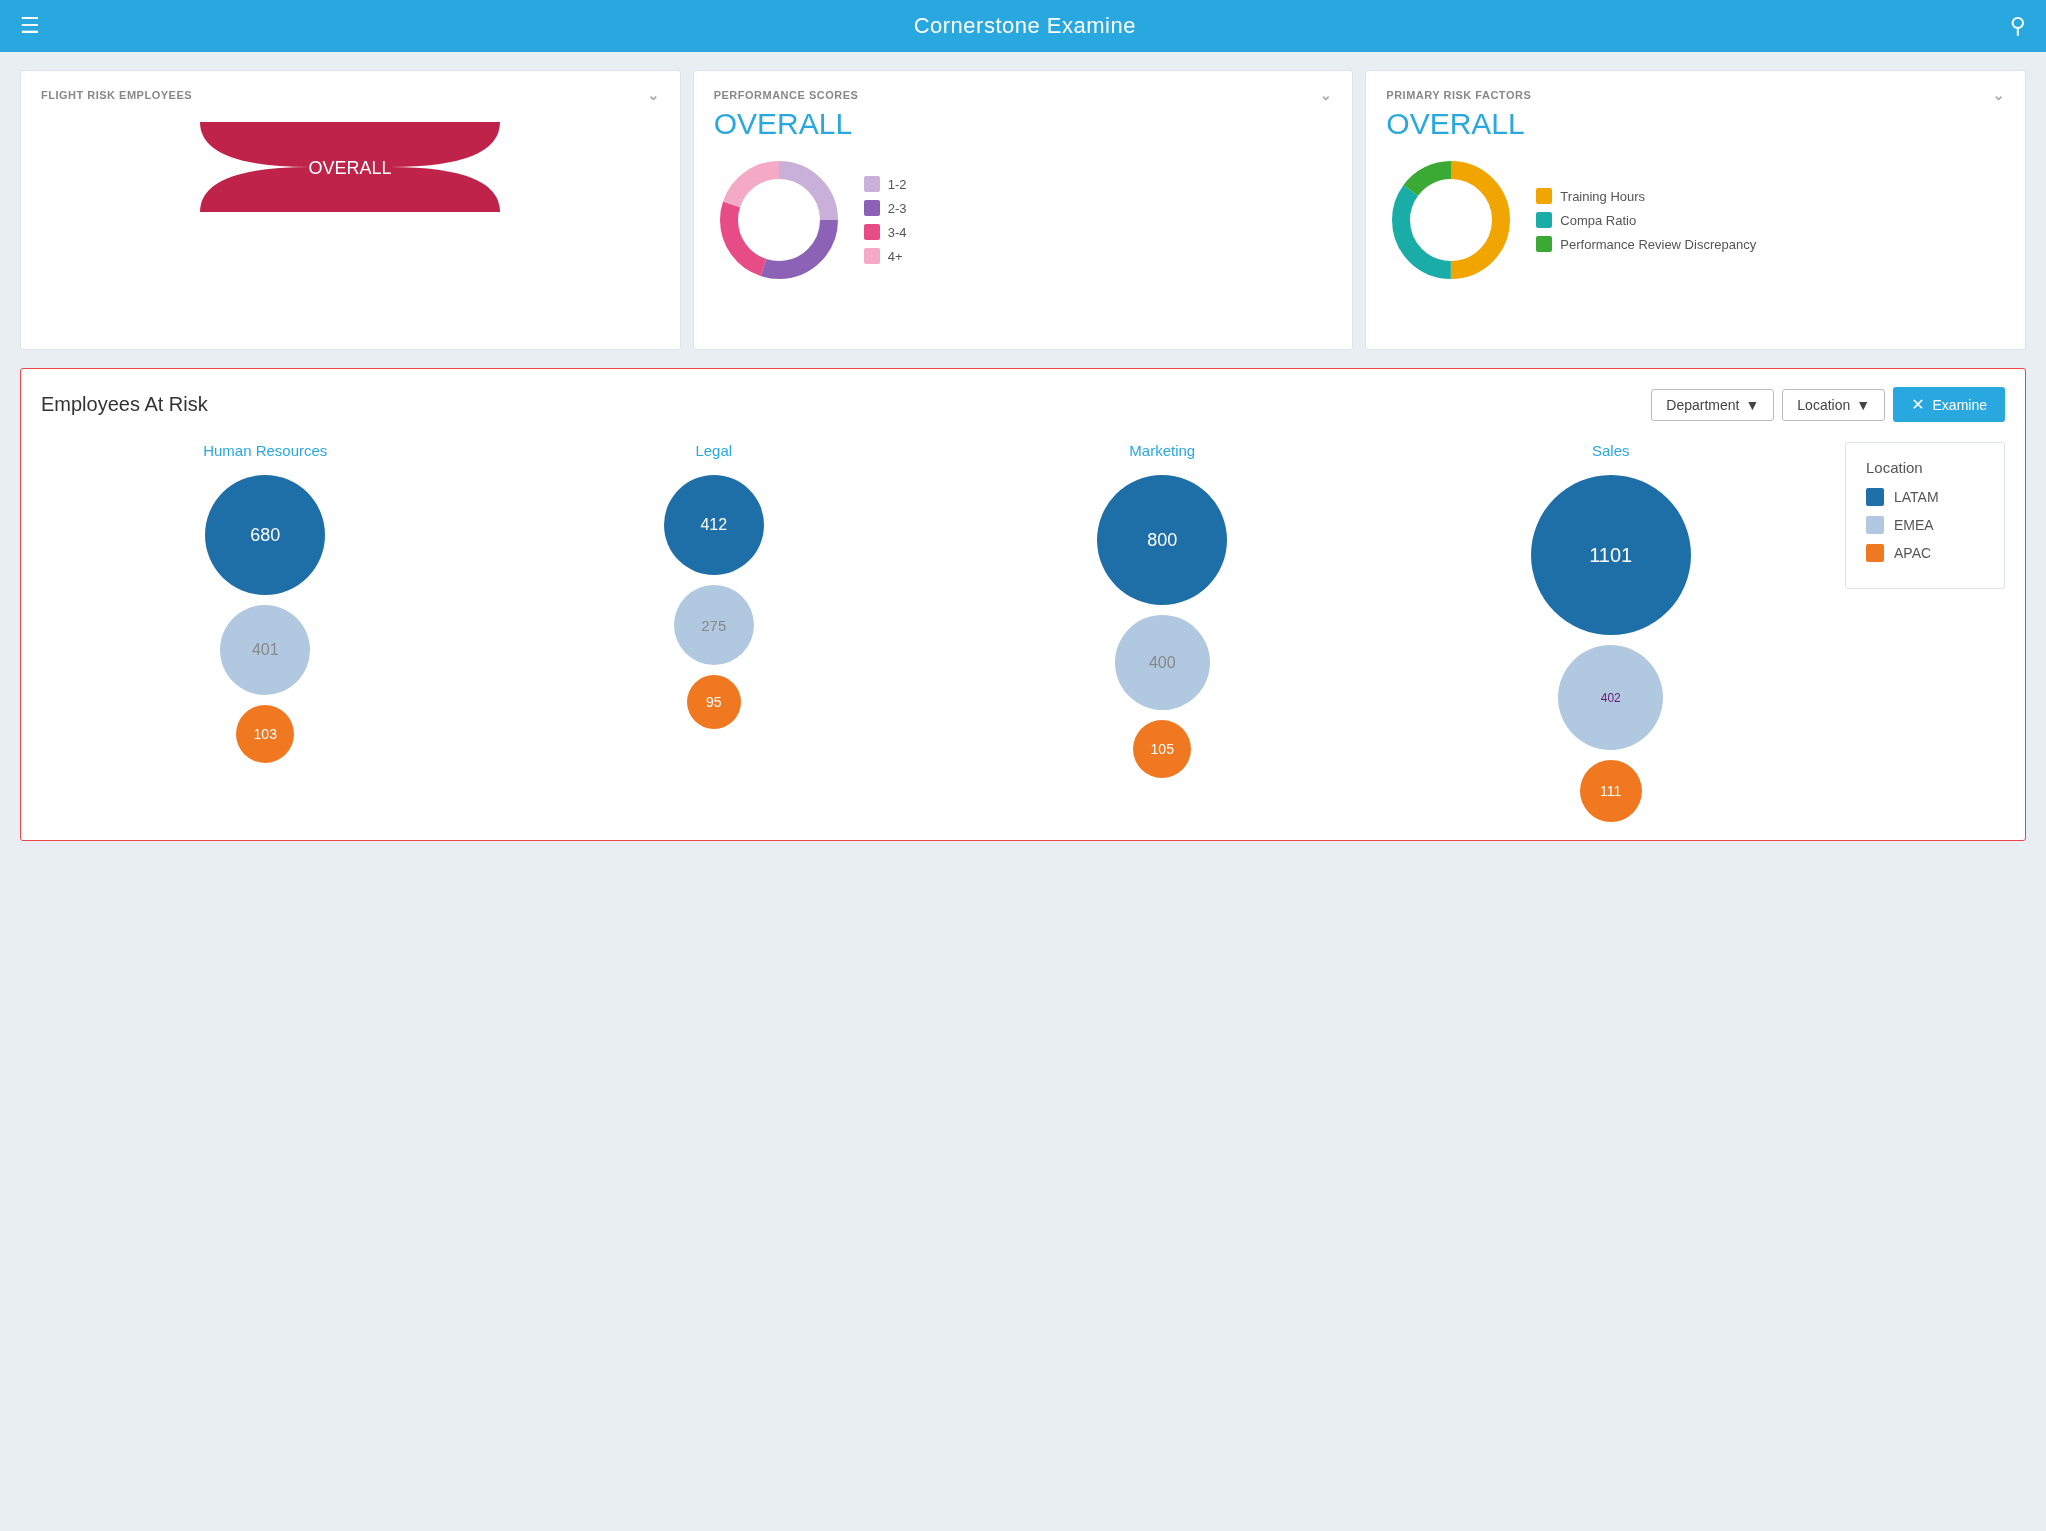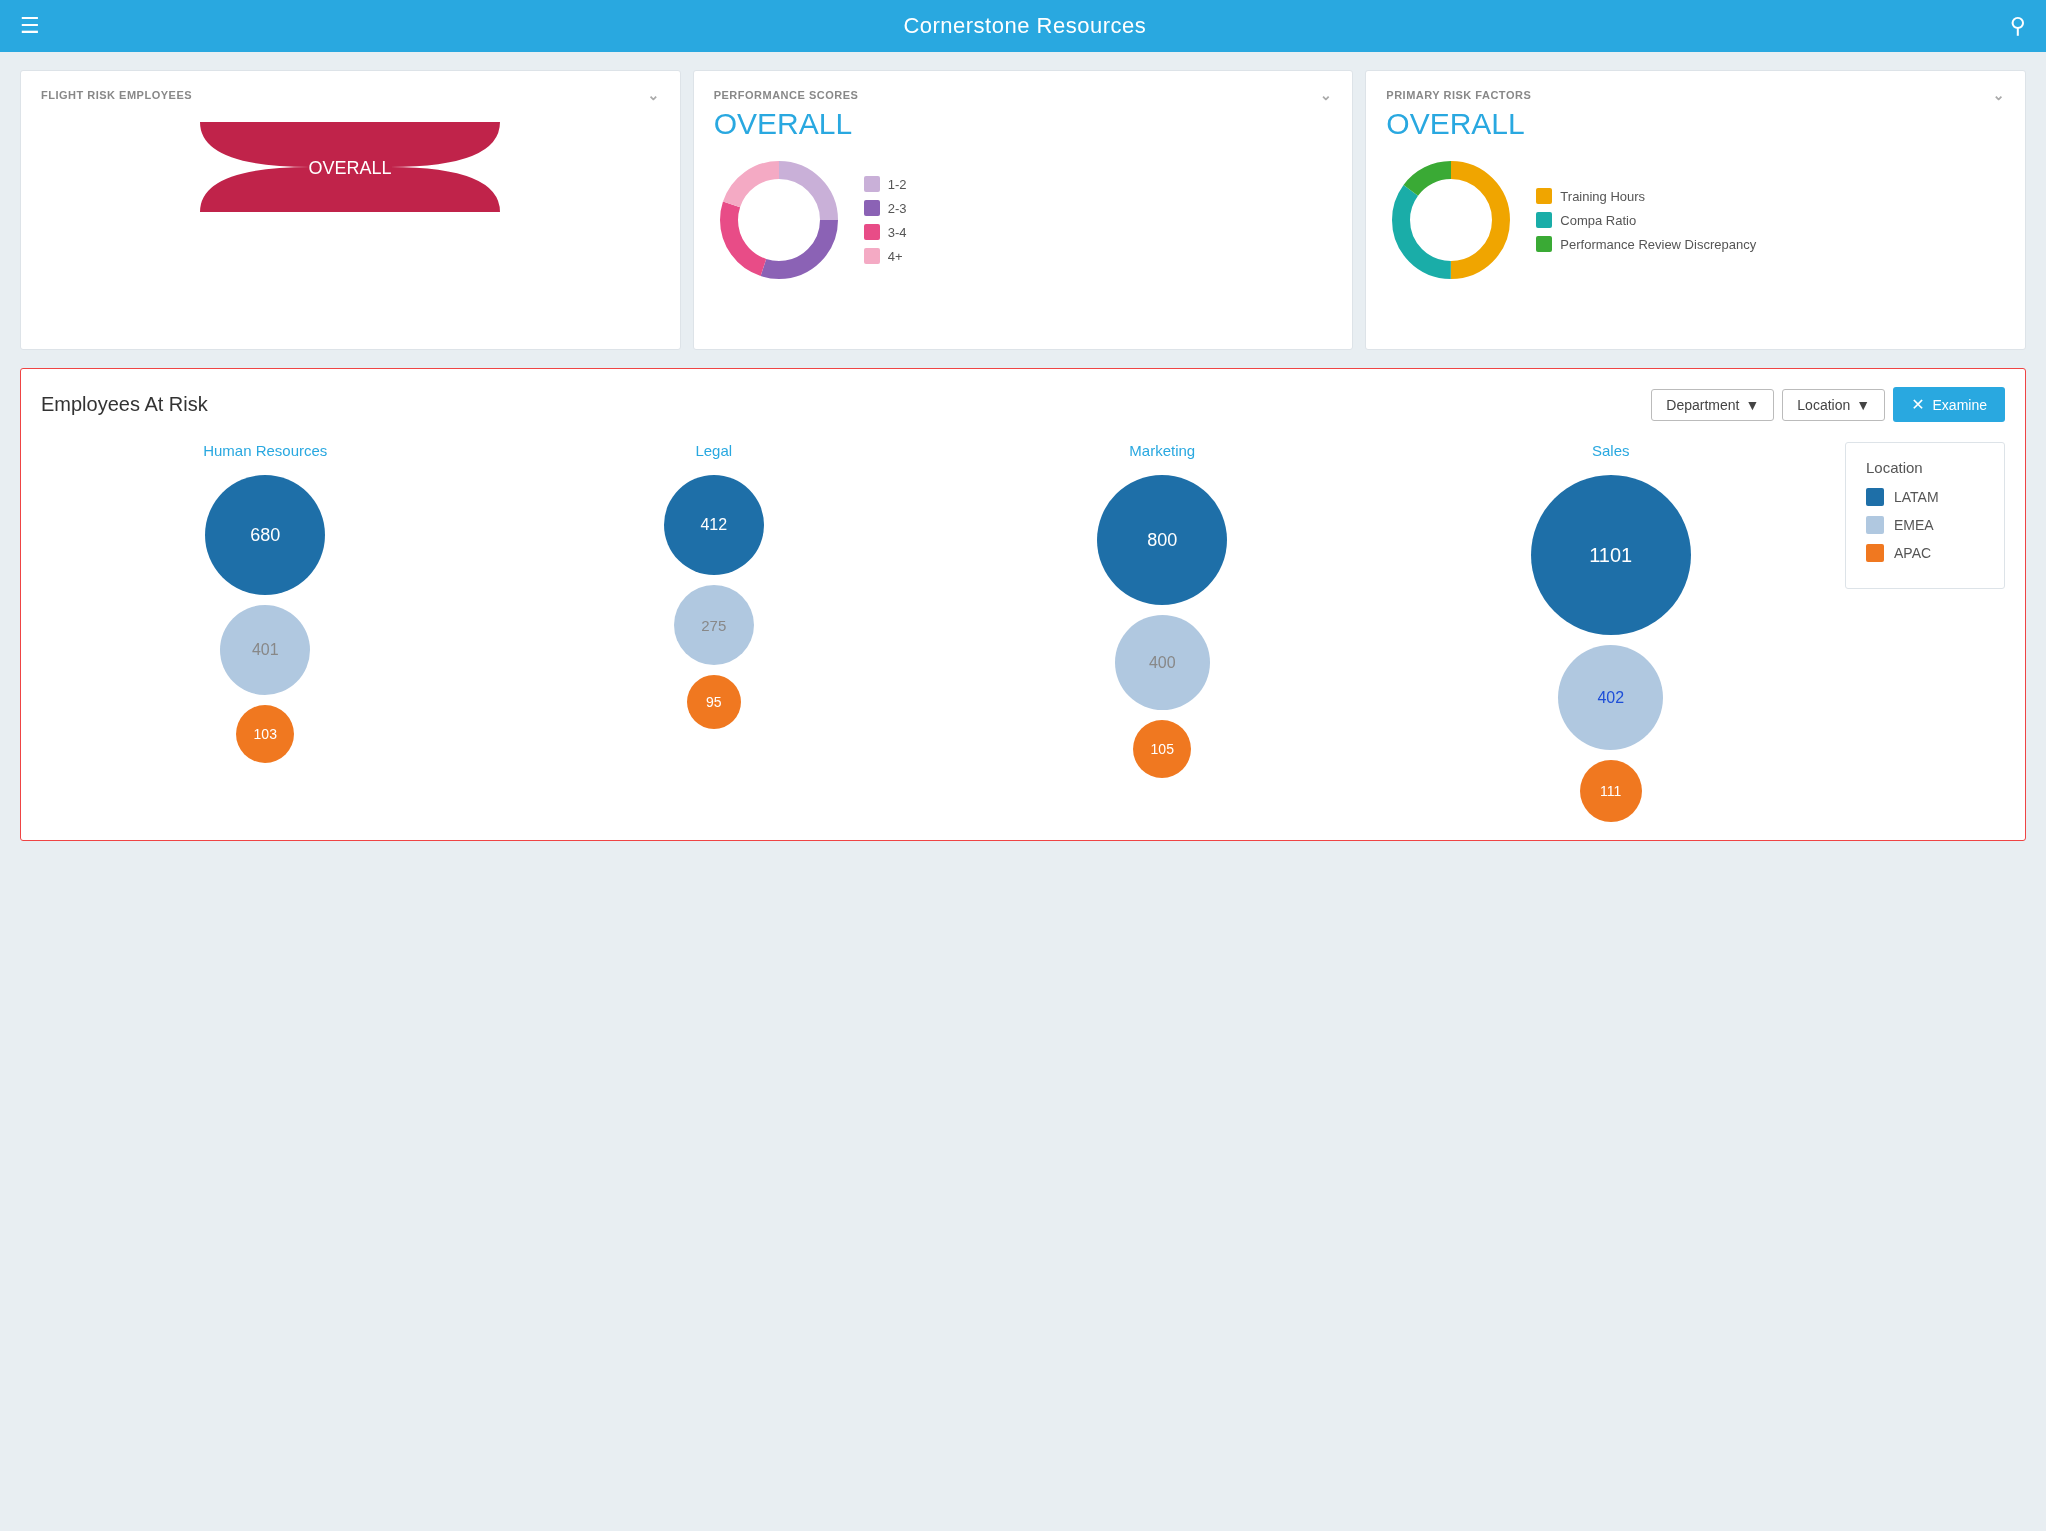--- a/index.html
+++ b/index.html
@@ -118,21 +118,21 @@
     }
     .legend-box-title { font-size: 15px; color: #555; font-weight: 500; margin-bottom: 12px; }
     .legend-box-item { display: flex; align-items: center; gap: 10px; margin-bottom: 10px; font-size: 14px; color: #555; }
     .lb-color { width: 18px; height: 18px; border-radius: 2px; flex-shrink: 0; }
   </style>
 </head>
 <body>
 
 <header class="header">
   <span class="header-icon">☰</span>
-  <span class="header-title">Cornerstone Resources</span>
+  <span class="header-title">Cornerstone Examine</span>
   <span class="header-icon">⚲</span>
 </header>
 
 <div class="main">
 
 
   <div class="cards-row">
 
     <div class="card">
       <div class="card-label">
@@ -264,21 +264,21 @@
           <div class="bubble" style="width:130px;height:130px;background:#1e6fa8;font-size:18px;">800</div>
           <div class="bubble" style="width:95px;height:95px;background:#b0c8e0;font-size:16px;color:#888;">400</div>
           <div class="bubble" style="width:58px;height:58px;background:#f07820;font-size:14px;">105</div>
         </div>
       </div>
 
       <div class="bubble-column">
         <span class="bubble-dept-label">Sales</span>
         <div class="bubble-group">
           <div class="bubble" style="width:160px;height:160px;background:#1e6fa8;font-size:20px;">1101</div>
-          <div class="bubble" style="width:105px;height:105px;background:#b0c8e0;font-size:16px;color:#1d4ed8;">402</div>
+          <div class="bubble" style="width:105px;height:105px;background:#b0c8e0;font-size:12px;color:#701a75;">402</div>
           <div class="bubble" style="width:62px;height:62px;background:#f07820;font-size:14px;">111</div>
         </div>
       </div>
 
       <div class="legend-box">
         <div class="legend-box-title">Location</div>
         <div class="legend-box-item">
           <div class="lb-color" style="background:#1e6fa8;"></div>
           <span>LATAM</span>
         </div>

